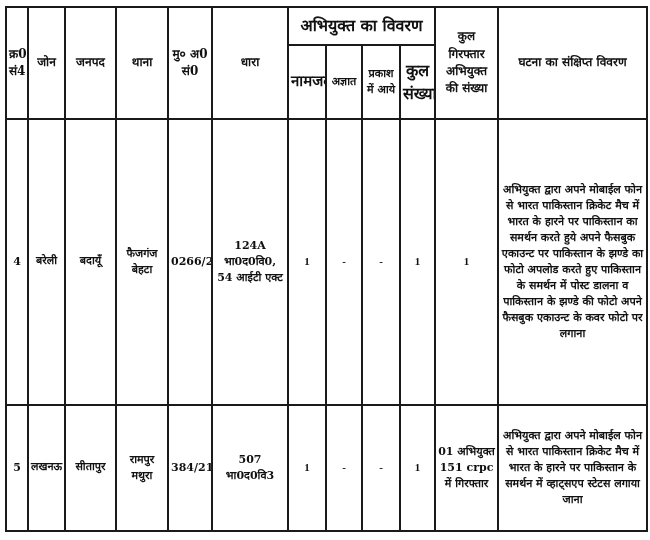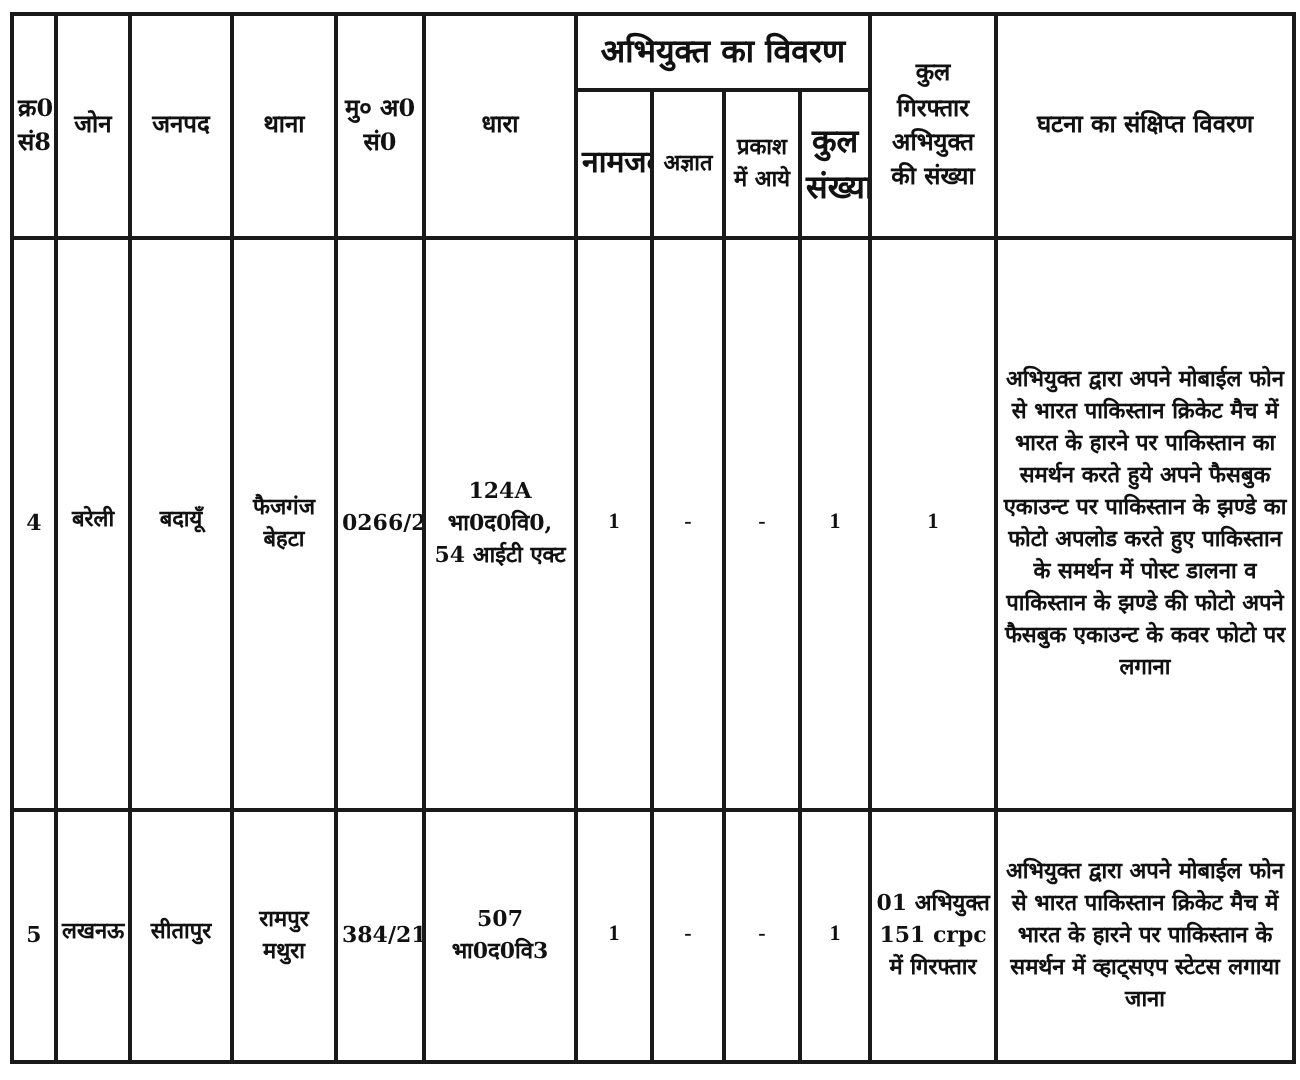--- a/index.html
+++ b/index.html
@@ -41,21 +41,21 @@
     <col style="width:76px">
     <col style="width:38px">
     <col style="width:36px">
     <col style="width:38px">
     <col style="width:35px">
     <col style="width:63px">
     <col style="width:149px">
   </colgroup>
   <thead>
     <tr class="hdr-top">
-      <th rowspan="2">क्र0 सं8</th>
+      <th rowspan="2">क्र0 सं4</th>
       <th rowspan="2">जोन</th>
       <th rowspan="2">जनपद</th>
       <th rowspan="2">थाना</th>
       <th rowspan="2">मु० अ0 सं0</th>
       <th rowspan="2">धारा</th>
       <th colspan="4" style="font-size:16px">अभियुक्त का विवरण</th>
       <th rowspan="2">कुल गिरफ्तार अभियुक्त की संख्या</th>
       <th rowspan="2">घटना का संक्षिप्त विवरण</th>
     </tr>
     <tr class="hdr-sub">

